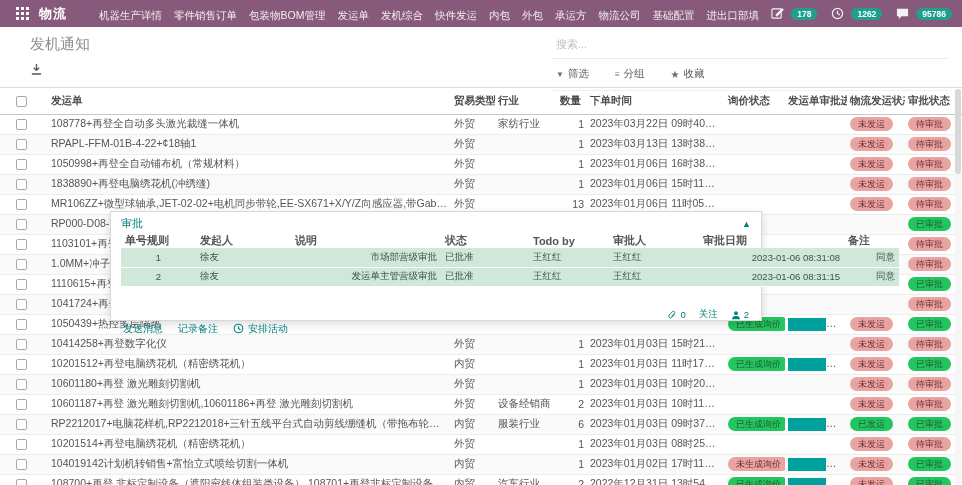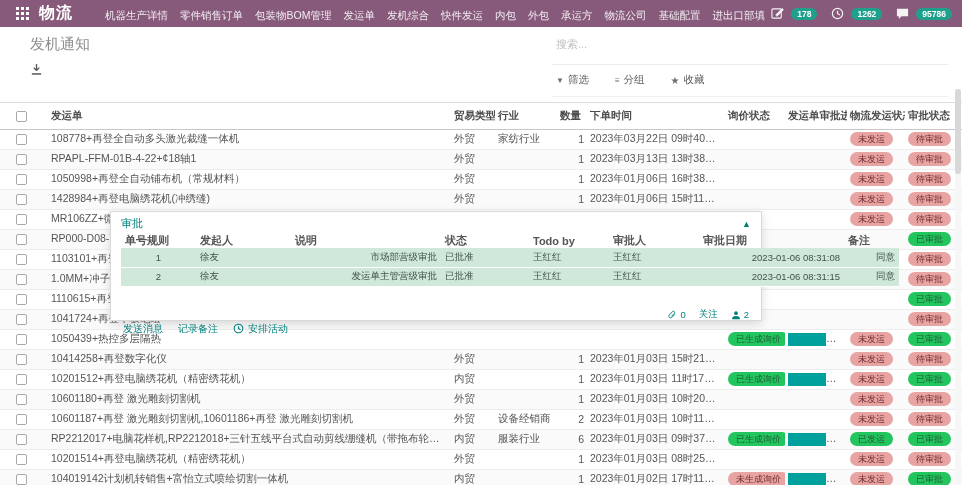--- a/index.html
+++ b/index.html
@@ -3,33 +3,33 @@
 <meta charset="utf-8">
 <style>
   * { margin:0; padding:0; box-sizing:border-box; }
   html,body { background:#fff; }
   body { font-family:"Liberation Sans","DejaVu Sans",sans-serif; }
   .app { position:relative; width:962px; height:485px; background:#fff; overflow:hidden; }
 
   
   .topnav { height:27px; background:#875a7b; display:flex; align-items:center; padding:0 10px; color:#fff; white-space:nowrap; }
   .grid-icon { display:inline-block; margin:0 10px 0 6px; line-height:0; cursor:pointer; }
-  .brand { font-size:16px; font-weight:bold; margin-right:26px; letter-spacing:1px; }
+  .brand { font-size:13px; font-weight:bold; margin-right:26px; letter-spacing:1px; }
   .nav-item { font-size:10.5px; padding:0 6px; color:#f2ecf1; cursor:pointer; }
   .nav-right { margin-left:auto; display:flex; align-items:center; gap:14px; }
   .counter { display:flex; align-items:center; gap:7px; cursor:pointer; }
   .counter svg { opacity:.92; }
   .count-pill { background:#1fa08c; color:#fff; font-size:8.5px; font-weight:bold; padding:1px 6px; border-radius:8px; }
 
   
-  .control { position:relative; height:76px; border-bottom:1px solid #dcdcdc; background:#fff; }
+  .control { position:relative; height:61px; border-bottom:1px solid #dcdcdc; background:#fff; }
   .page-title { position:absolute; left:30px; top:8px; font-size:15px; color:#8f8f8f; font-weight:normal; }
   .export-btn { position:absolute; left:30px; top:36px; background:none; border:none; color:#555; cursor:pointer; line-height:0; }
   .cp-right { position:absolute; right:14px; top:0; width:396px; }
-  .searchbox { border-bottom:1px solid #ececec; padding:7px 4px 12px; }
+  .searchbox { border-bottom:1px solid #ececec; padding:7px 4px 6px; }
   .searchbox input { border:none; outline:none; width:100%; font-size:11px; color:#444; background:transparent; }
   .searchbox input::placeholder { color:#c0c0c0; }
   .filterbar { display:flex; gap:26px; padding:8px 4px 9px; border-bottom:1px solid #f0f0f0; }
   .filterbar .fbtn { font-size:10.5px; color:#5c5c5c; cursor:pointer; display:flex; align-items:center; gap:4px; background:none; border:none; }
   .fico { font-size:8px; color:#6d6d6d; }
   .fico.star { font-size:10px; }
 
   
   table.list { width:962px; border-collapse:collapse; table-layout:fixed; }
   table.list th { font-size:10.5px; color:#4c4c4c; text-align:left; font-weight:bold; height:26px; border-bottom:1px solid #c7c7c7; padding:0 3px; overflow:hidden; white-space:nowrap; }
@@ -205,21 +205,21 @@
           <td></td>
           <td class="num">1</td>
           <td>2023年01月06日 16时38分16...</td>
           <td></td>
           <td class="prog"></td>
           <td><span class="pill danger">未发运</span></td>
           <td><span class="pill danger">待审批</span></td>
         </tr>
         <tr>
           <td><span class="checkbox"></span></td>
-          <td>1428984+再登电脑绣花机(冲绣缝)</td>
+          <td>1838890+再登电脑绣花机(冲绣缝)</td>
           <td>外贸</td>
           <td></td>
           <td class="num">1</td>
           <td>2023年01月06日 15时11分27...</td>
           <td></td>
           <td class="prog"></td>
           <td><span class="pill danger">未发运</span></td>
           <td><span class="pill danger">待审批</span></td>
         </tr>
         <tr>

